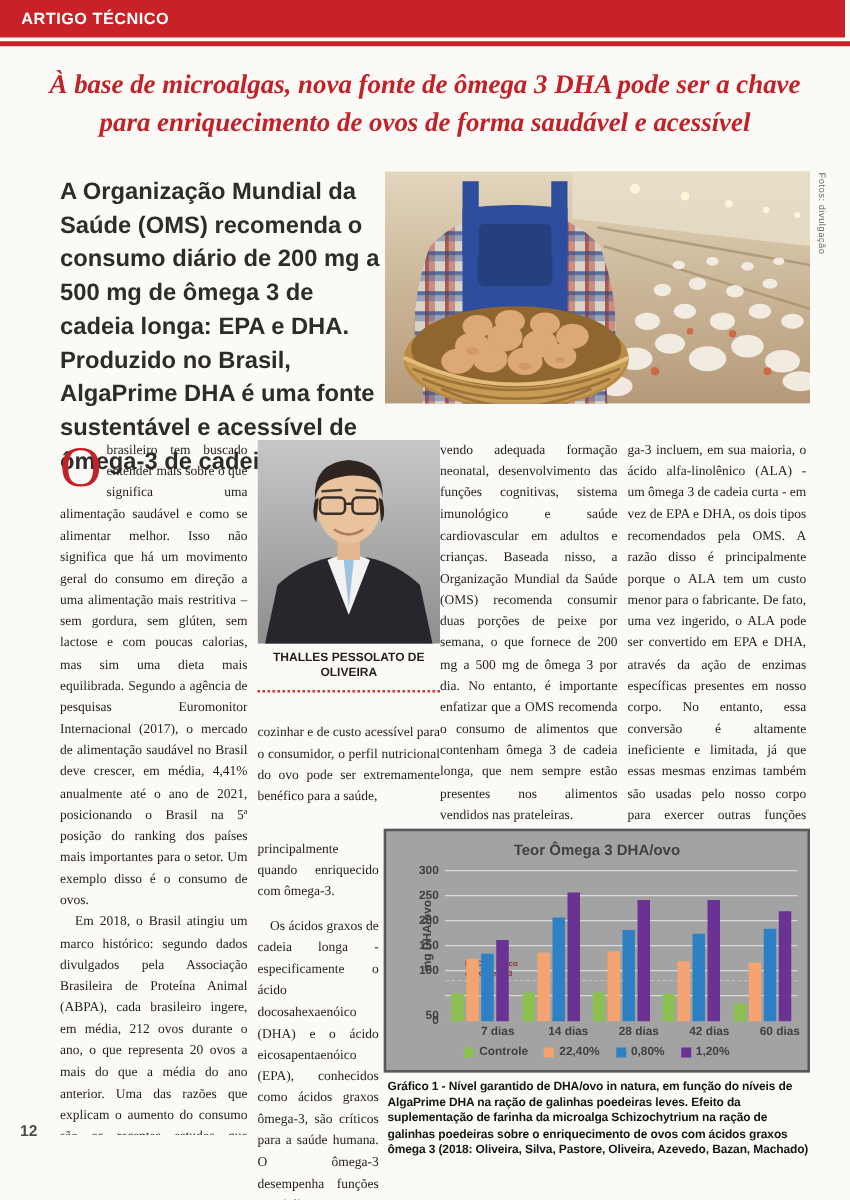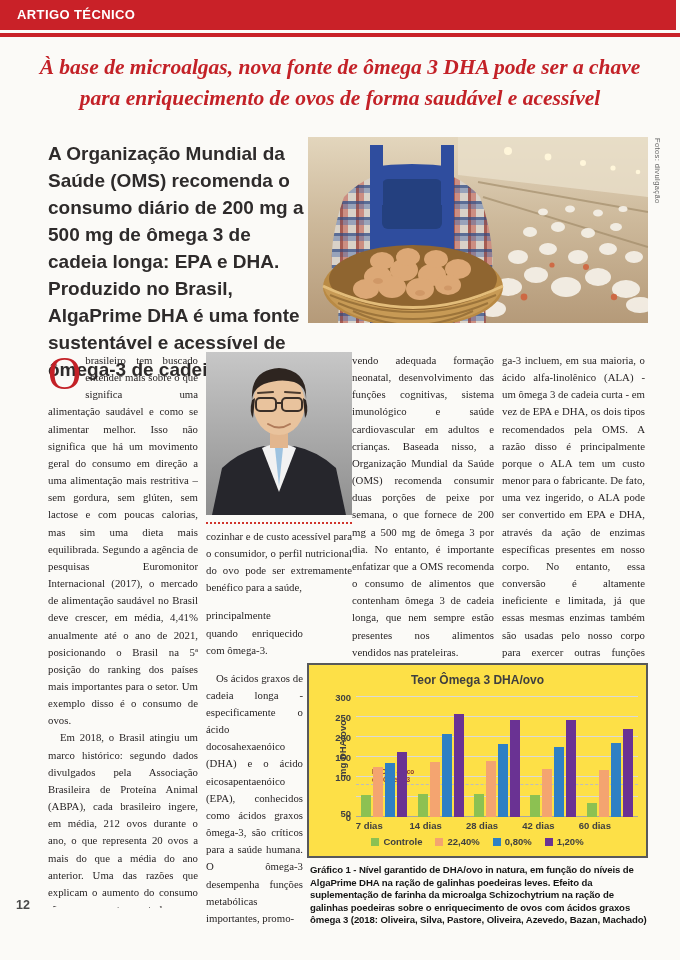--- a/index.html
+++ b/index.html
@@ -32,41 +32,41 @@
   .dropcap{float:left;color:#c32127;font-family:"Liberation Serif",serif;
         font-size:46px;line-height:40px;padding-right:4px;padding-top:2px;font-weight:500;}
   
   .col2{position:absolute;left:206px;top:352px;width:146px;}
   .profile-photo{width:146px;height:163px;display:block;}
   .profile-name{margin-top:6px;text-align:center;font-weight:bold;font-size:9.6px;
         line-height:12px;color:#231f20;}
   .profile-role{margin-top:3px;text-align:center;font-weight:bold;font-size:9.6px;
         line-height:12.5px;color:#231f20;}
   .dotted-rule{margin-top:7px;border-top:2px dotted #d0342c;}
-  .col2-text{margin-top:4px;font-family:"Liberation Serif",serif;font-size:10.8px;
+  .col2-text{margin-top:24px;font-family:"Liberation Serif",serif;font-size:10.8px;
         line-height:17.15px;text-align:justify;color:#231f20;}
   .col2-narrow{width:97px;}
   .col2-narrow p.indent{text-indent:10px;margin:0;}
   
   .chart-box{position:absolute;left:307px;top:663px;width:341px;height:195px;
-        background:#fde047;border:2px solid #58595b;box-sizing:border-box;}
+        background:#a3a3a3;border:2px solid #58595b;box-sizing:border-box;}
   .chart-title{position:absolute;left:0;top:8px;width:100%;text-align:center;
         font-weight:bold;font-size:12px;color:#3f3f3f;}
   .plot{position:absolute;left:47px;top:32px;width:282px;height:120px;}
   .gridline{position:absolute;left:0;width:100%;height:1px;background:#d9d9d9;}
   .baseline{position:absolute;left:0;bottom:0;width:100%;height:1px;background:#a6a6a6;}
   .refline{position:absolute;left:0;width:100%;border-top:1px dashed #bdbdbd;}
   .ytick{position:absolute;right:100%;margin-right:5px;transform:translateY(-50%);
         font-weight:bold;font-size:9.5px;color:#404040;white-space:nowrap;}
   .ylabel{position:absolute;left:-42px;top:50%;transform:rotate(-90deg) translateX(14px);
         transform-origin:center;font-weight:bold;font-size:9.5px;color:#404040;white-space:nowrap;}
   .groups{position:absolute;left:0;bottom:0;width:100%;height:100%;display:flex;}
   .group{flex:1;display:flex;align-items:flex-end;justify-content:center;gap:2px;height:100%;}
   .bar{width:10px;}
-  .xlabels{position:absolute;left:32px;top:155px;width:282px;display:flex;}
+  .xlabels{position:absolute;left:61px;top:155px;width:282px;display:flex;}
   .xlabels div{flex:1;text-align:center;font-weight:bold;font-size:9.5px;color:#404040;}
   .legend{position:absolute;left:0;top:171px;width:100%;display:flex;justify-content:center;gap:13px;}
   .legend-item{display:flex;align-items:center;gap:4px;font-weight:bold;font-size:9.5px;color:#404040;justify-content:flex-end;}
   .legend-swatch{width:8px;height:8px;display:inline-block;}
   .chart-anno{position:absolute;font-weight:bold;font-size:6.4px;line-height:7.5px;
         color:#8b3535;white-space:pre-line;}
   
   .chart-caption{position:absolute;left:310px;top:864px;width:342px;font-weight:bold;
         font-size:9.6px;line-height:12.6px;color:#151515;letter-spacing:-.1px;}
   .pagenum{position:absolute;left:16px;top:898px;font-weight:bold;font-size:12.5px;color:#4a4a4a;}
@@ -218,20 +218,21 @@
         <rect x="50" y="46" width="20" height="13" rx="4"></rect>
         <rect x="76" y="46" width="20" height="13" rx="4"></rect>
         <line x1="70" y1="51" x2="76" y2="51"></line>
       </g>
       <g stroke="#4a3a2e" stroke-width="2" stroke-linecap="round">
         <line x1="52" y1="41" x2="67" y2="40"></line>
           <line x1="79" y1="40" x2="94" y2="41"></line>
       </g>
       <path d="M62,72 Q73,79 84,72" stroke="#b07b5a" stroke-width="2" fill="none" stroke-linecap="round"></path>
     </svg>
+    <div class="profile-name">THALLES PESSOLATO DE OLIVEIRA</div>
     <div class="dotted-rule"></div>
     <div class="col2-text">cozinhar e de custo acessível para o consumidor, o perfil nutricional do ovo pode ser extremamente benéfico para a saúde,</div>
     <div class="col2-text col2-narrow">
       <p>principalmente quando enriquecido com ômega-3.</p>
       <p class="indent">Os ácidos graxos de cadeia longa - especificamente o ácido docosahexaenóico (DHA) e o ácido eicosapentaenóico (EPA), conhecidos como ácidos graxos ômega-3, são críticos para a saúde humana. O ômega-3 desempenha funções metabólicas importantes, promo-</p>
     </div>
   </div>
 
   <div class="col col3">
     <p>vendo adequada formação neonatal, desenvolvimento das funções cognitivas, sistema imunológico e saúde cardiovascular em adultos e crianças. Baseada nisso, a Organização Mundial da Saúde (OMS) recomenda consumir duas porções de peixe por semana, o que fornece de 200 mg a 500 mg de ômega 3 por dia. No entanto, é importante enfatizar que a OMS recomenda o consumo de alimentos que contenham ômega 3 de cadeia longa, que nem sempre estão presentes nos alimentos vendidos nas prateleiras.</p>

